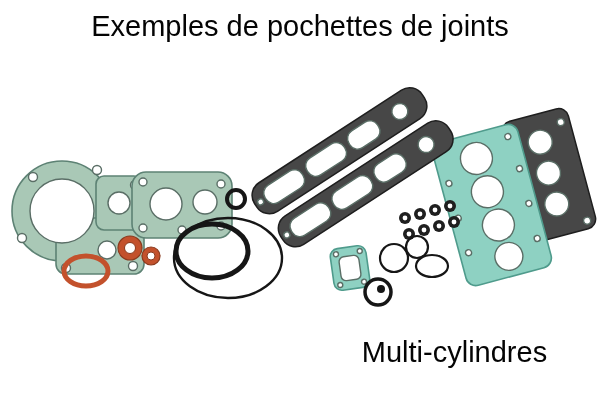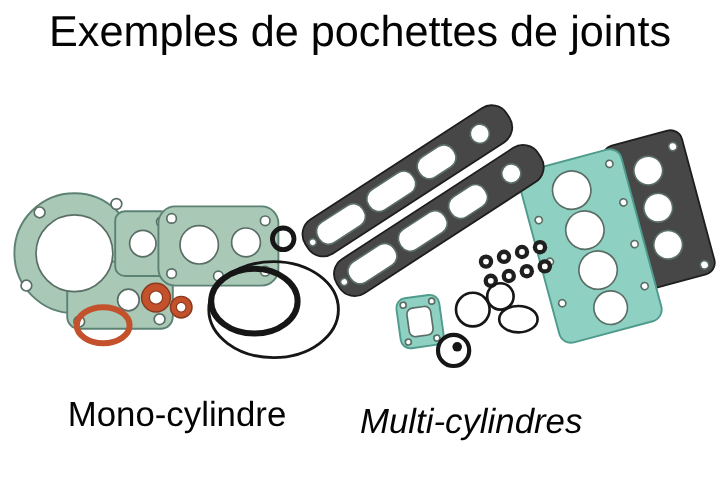--- a/index.html
+++ b/index.html
@@ -2,26 +2,26 @@
 <html><head>
 <meta charset="utf-8">
 <style>
   html,body{margin:0;padding:0;background:#fff;}
   .page{
     position:relative;width:600px;height:408px;background:#ffffff;overflow:hidden;
     font-family:"Liberation Sans", sans-serif;color:#000;
   }
   .title{
     position:absolute;top:8px;left:0;width:600px;text-align:center;
-    font-size:36px;line-height:36px;font-weight:400;color:#040404;
+    font-size:29px;line-height:36px;font-weight:400;color:#040404;
   }
   .photo{position:absolute;top:78px;left:0;}
   .caption{position:absolute;font-size:29px;font-weight:400;color:#040404;}
   .caption-mono{top:330px;left:15px;width:265px;text-align:center;}
-  .caption-multi{top:336px;left:300px;width:285px;text-align:left;font-style:italic;}
+  .caption-multi{top:336px;left:312px;width:285px;text-align:center;}
 
   
   .teal{fill:#a9c8b6;stroke:#5d8274;stroke-width:1.6;}
   .tealBright{fill:#8ed1c2;stroke:#4f9b8c;stroke-width:1.6;}
   .hole{fill:#ffffff;stroke:#5a6e66;stroke-width:1.4;}
   .dark{fill:#474747;stroke:#1e1e1e;stroke-width:1.5;}
   .ringThin{fill:none;stroke:#161616;stroke-width:2.4;}
   .ringThick{fill:none;stroke:#161616;stroke-width:5;}
   .ringMed{fill:none;stroke:#161616;stroke-width:4;}
   .ringThin2{fill:none;stroke:#161616;stroke-width:2.2;}
@@ -165,16 +165,15 @@
       </g>
 
       <g>
         <circle cx="378" cy="214" r="13" fill="none" stroke="#161616" stroke-width="3.5"></circle>
         <circle cx="381" cy="211" r="4" fill="#161616"></circle>
       </g>
 
     </g>
   </svg>
 
-  <div class="caption caption-mono">Mono-cylindre</div>
   <div class="caption caption-multi">Multi-cylindres</div>
 
 </div>
 
 </body></html>

